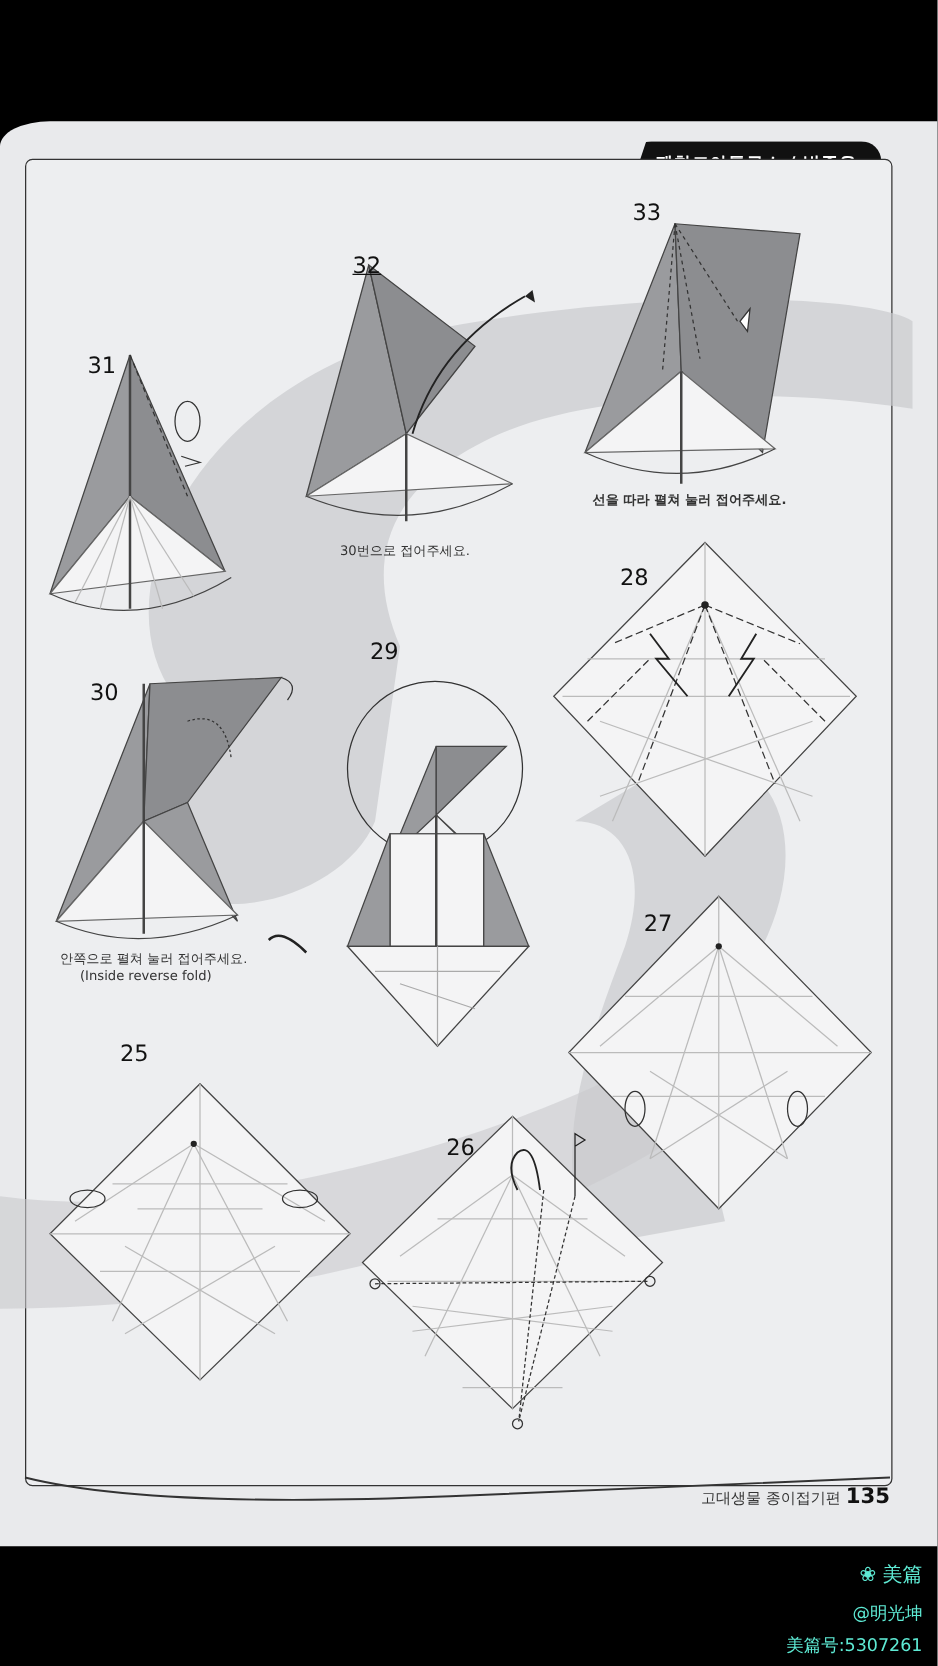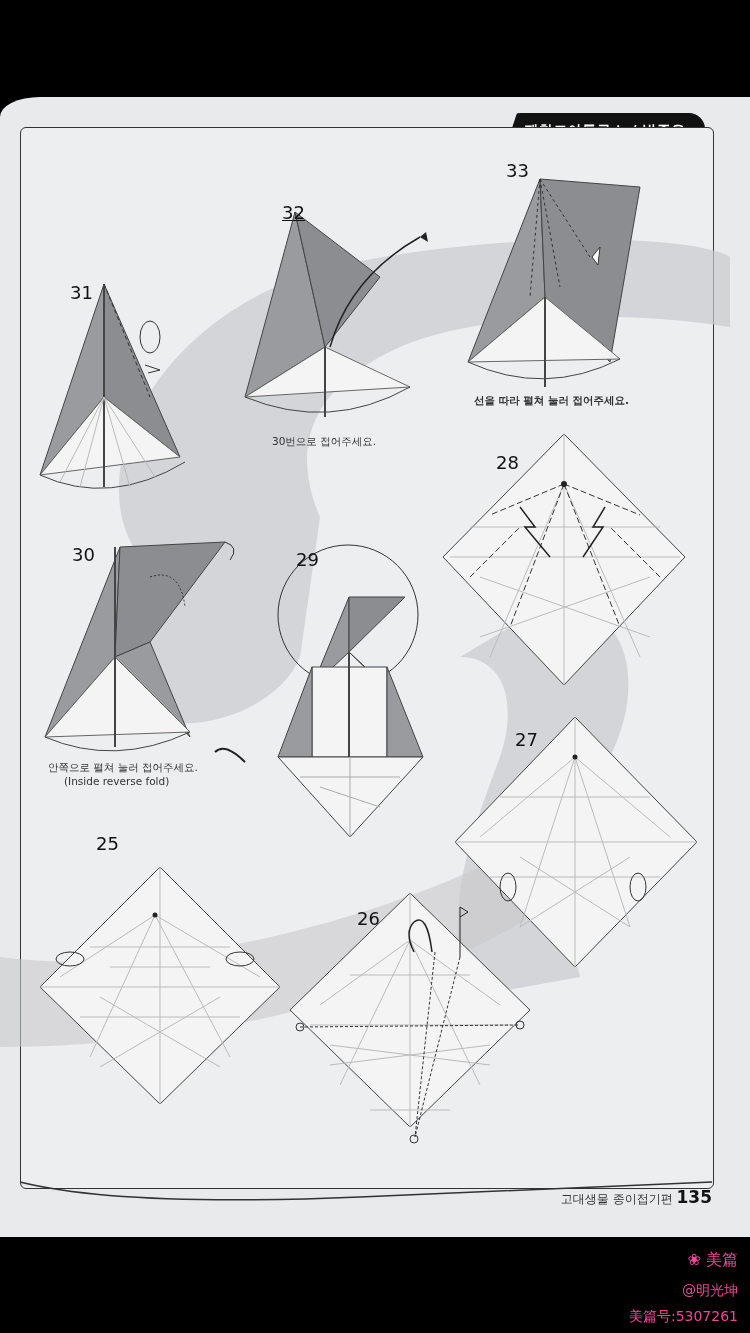--- a/index.html
+++ b/index.html
@@ -5,21 +5,21 @@
   html, body { margin:0; padding:0; }
   body { width:750px; height:1333px; background:#000; position:relative; overflow:hidden; font-family:"DejaVu Sans", sans-serif; }
   .page { position:absolute; left:0; top:97px; width:750px; height:1140px; background:#e9eaec; border-top-left-radius:40px 20px; overflow:hidden; }
   .frame { position:absolute; left:20px; top:30px; width:692px; height:1060px; border:1.5px solid #333; border-radius:6px; background:#edeef0; }
   .header-tab { position:absolute; left:505px; top:16px; width:200px; height:36px; background:#111; color:#fff; border-radius:16px 16px 0 0; clip-path:polygon(6% 0, 100% 0, 100% 100%, 0 100%); display:flex; align-items:center; justify-content:center; font-weight:bold; font-size:14px; letter-spacing:0.5px; }
   svg.diagrams { position:absolute; left:0; top:0; }
   .label { position:absolute; font-size:18px; color:#111;text-align:right; }
   .caption { position:absolute; font-size:10.5px; color:#333; line-height:14px; white-space:nowrap; }
   .footer { position:absolute; right:38px; top:1090px; font-size:12px; color:#333; }
   .footer b { font-size:17px; color:#111; }
-  .wm { position:absolute; right:12px; color:#ec4899; font-size:14px; text-align:right; }
+  .wm { position:absolute; right:12px; color:#5eead4; font-size:14px; text-align:right; }
 </style>
 </head>
 <body>
 
 <div class="page">
   <div class="header-tab">
       <span>퀘찰코아틀루스 / 박종우</span>
     </div>
   <div class="frame"></div>
 
@@ -188,21 +188,21 @@
       <path d="M460,860 l0,-50 l8,5 l-8,5" fill="none" stroke="#222"></path>
     </g>
 
     <path d="M20,1085 Q120,1110 360,1100 T712,1085" fill="none" stroke="#333" stroke-width="1.5"></path>
   </svg>
 
   <div class="label" style="left:70px;top:185px;">31</div>
   <div class="label" style="left:282px;top:105px;text-decoration:underline;">32</div>
   <div class="label" style="left:506px;top:63px;">33</div>
   <div class="label" style="left:72px;top:447px;">30</div>
-  <div class="label" style="left:296px;top:452px;">29</div>
+  <div class="label" style="left:296px;top:414px;">29</div>
   <div class="label" style="left:496px;top:355px;">28</div>
   <div class="label" style="left:515px;top:632px;">27</div>
   <div class="label" style="left:96px;top:736px;">25</div>
   <div class="label" style="left:357px;top:811px;">26</div>
 
   <div class="caption" style="left:272px;top:337px;">30번으로 접어주세요.</div>
   <div class="caption" style="left:474px;top:296px;font-weight:bold;">선을 따라 펼쳐 눌러 접어주세요.</div>
   <div class="caption" style="left:48px;top:663px;">안쪽으로 펼쳐 눌러 접어주세요.</div>
   <div class="caption" style="left:48px;top:677px;margin-left:16px;">(Inside reverse fold)</div>
 

